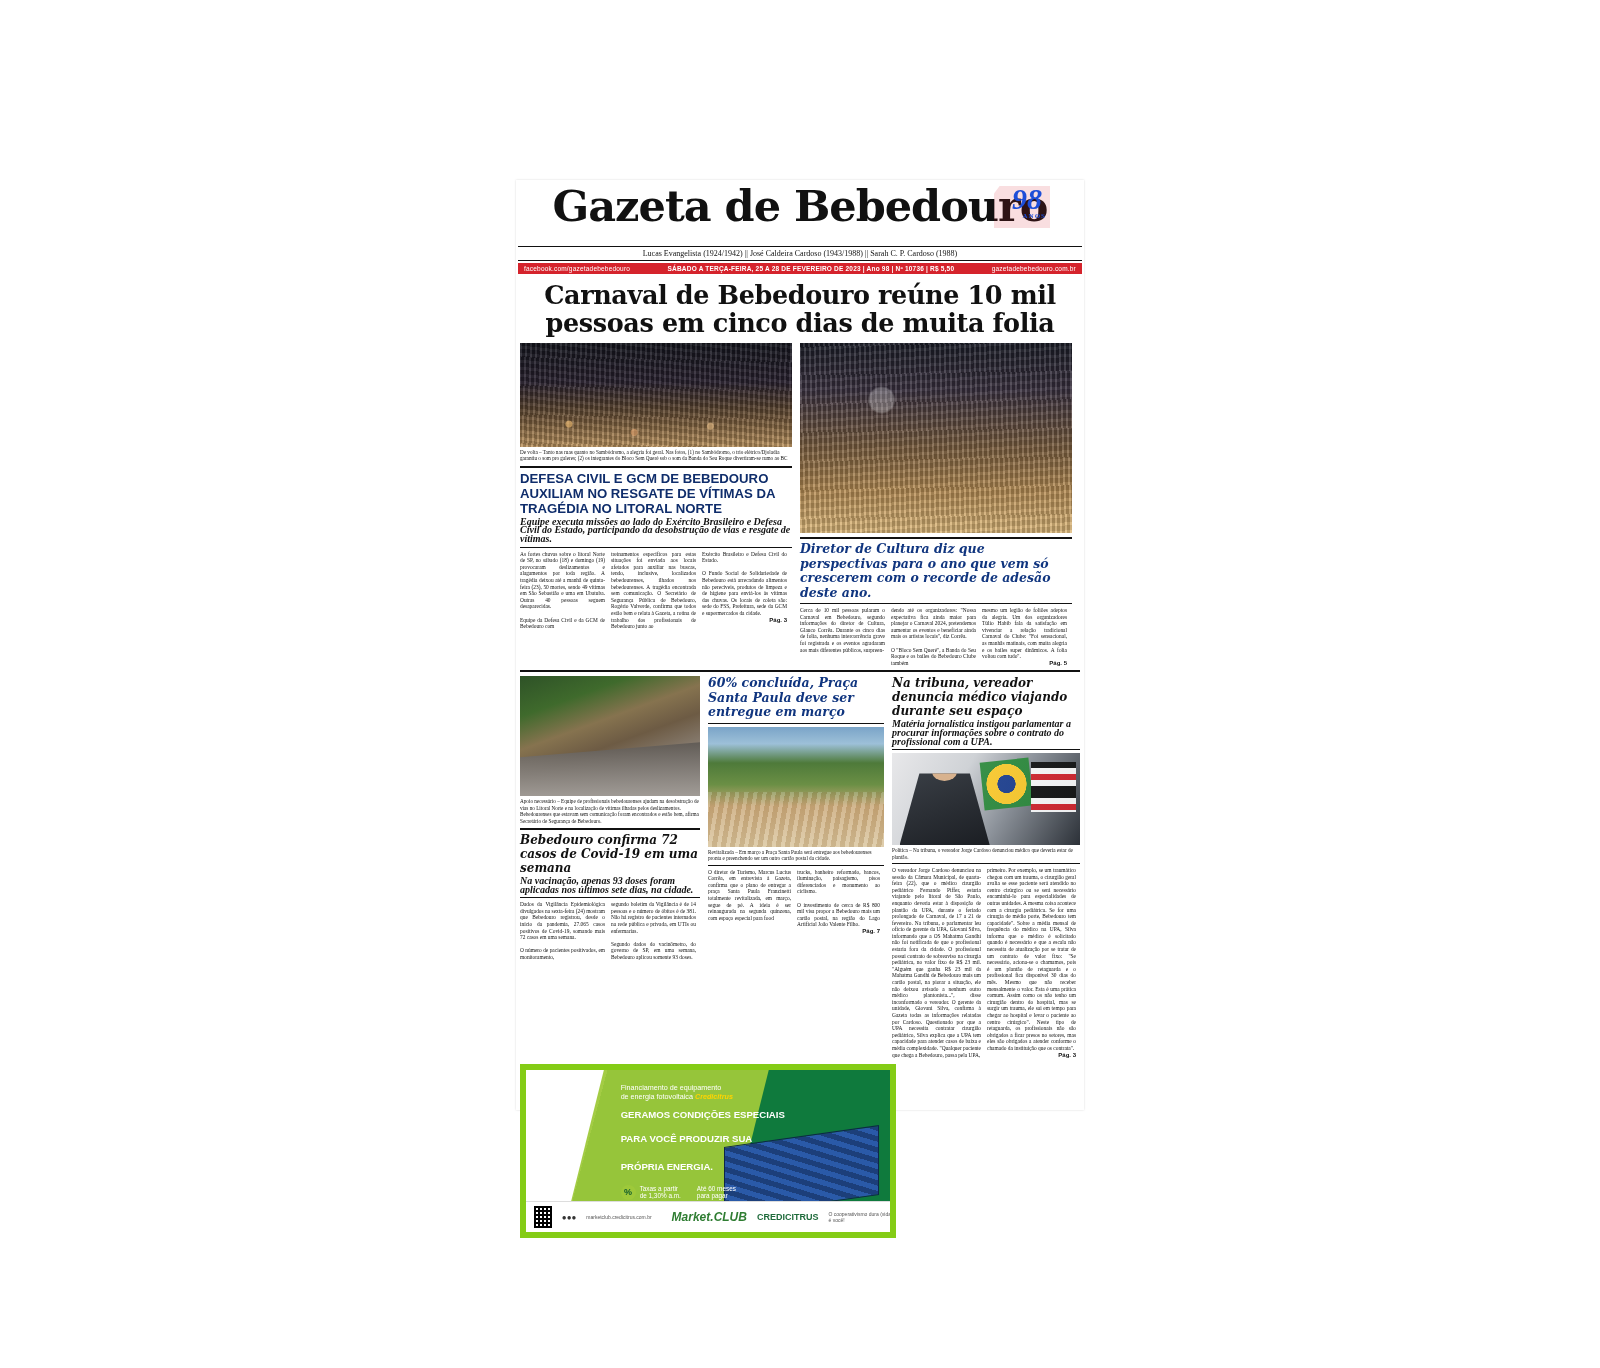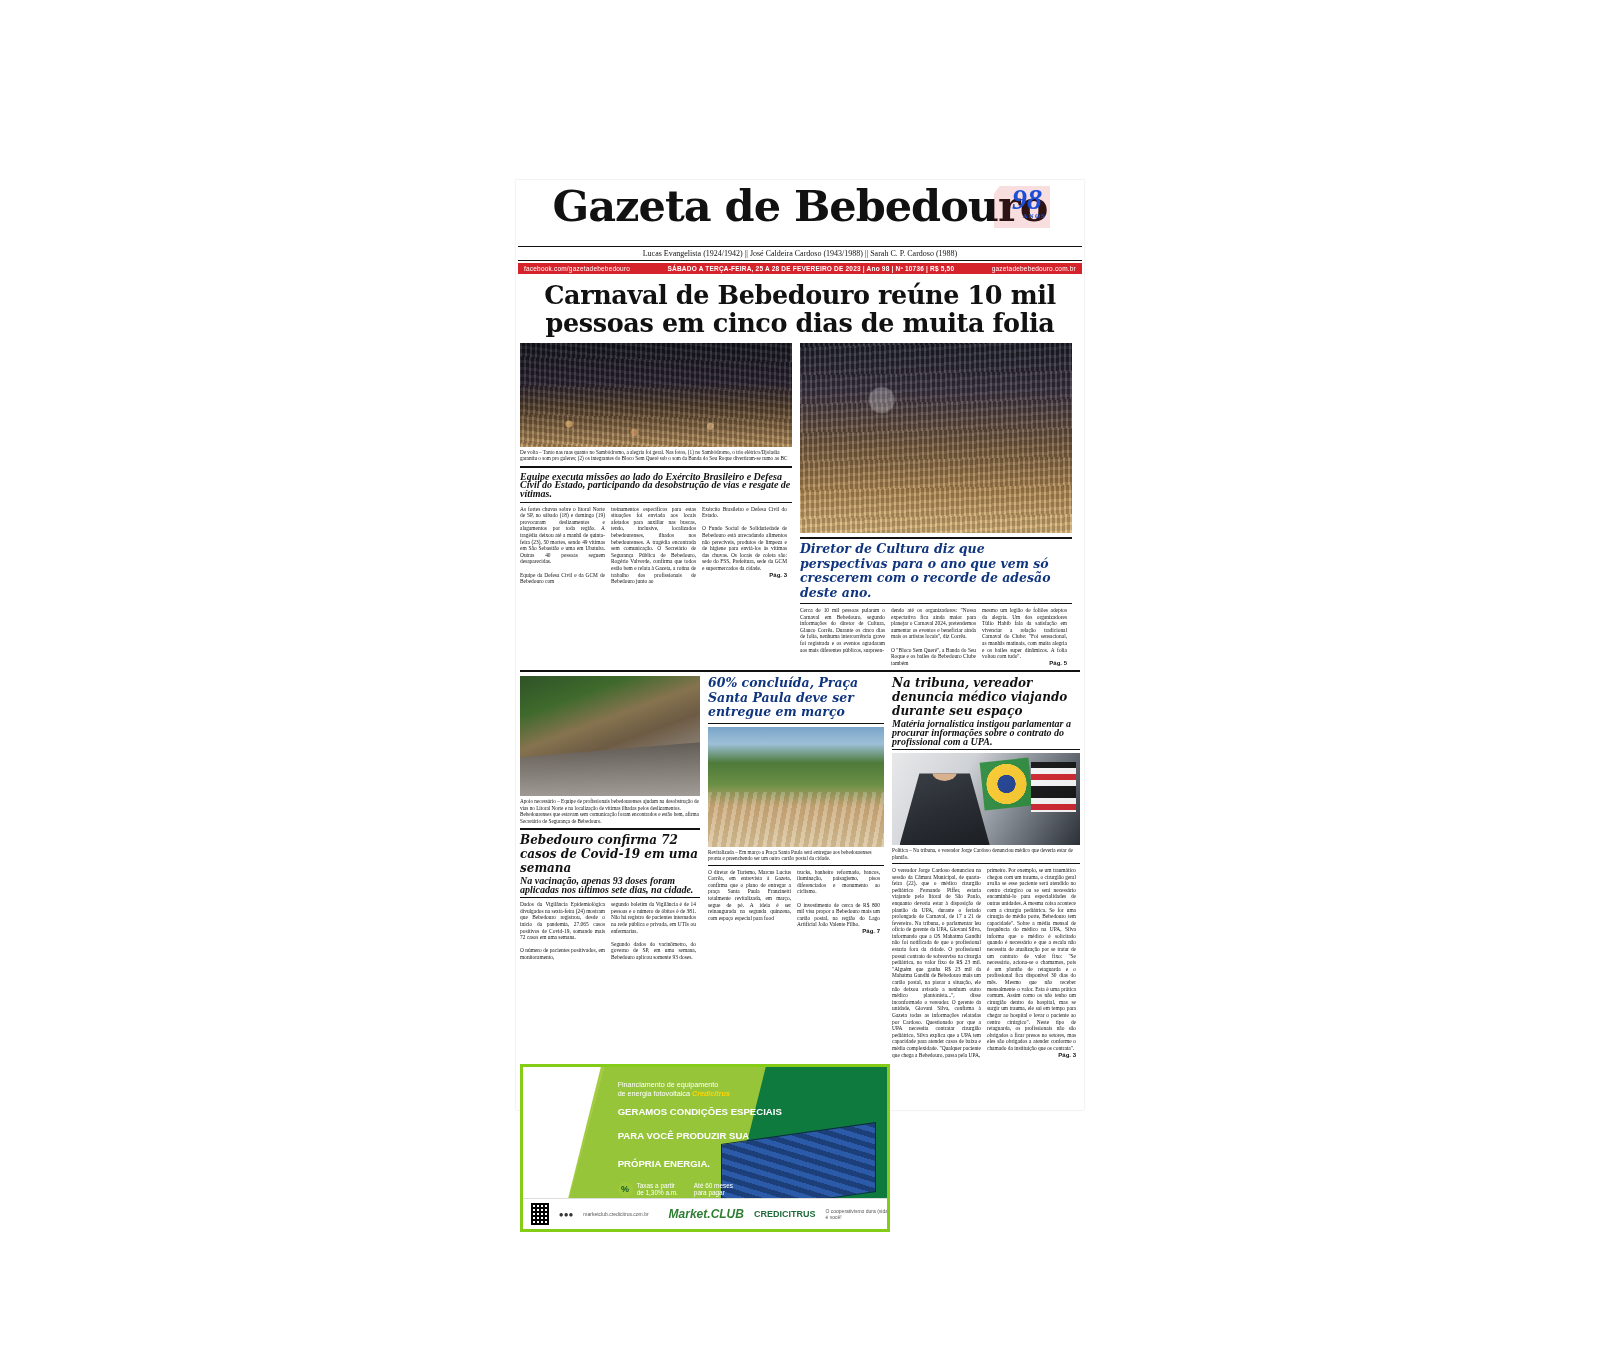--- a/index.html
+++ b/index.html
@@ -237,21 +237,21 @@
     clip-path: polygon(22% 0, 78% 0, 100% 100%, 0 100%);
   }
   .suit::before{
     content:""; position:absolute; left:36%; top:-16%; width:28%; height:26%;
     background:#d8b28e; border-radius:50%;
   }
   
   .ad {
     position: relative;
     height: 162px;
-    border: 3px solid #84cc16;
+    border: 6px solid #84cc16;
     overflow: hidden;
     background: #ffffff;
   }
   .ad-green {
     position: absolute; left: 0; top: 0; width: 100%; height: 100%;
     background: linear-gradient(105deg, #ffffff 0 20%, #0f7a3d 20% 100%);
   }
   .ad-swoosh {
     position: absolute; left: 16%; top: -20%; width: 44%; height: 150%;
     background: #9ec93a;
@@ -312,20 +312,21 @@
 
     <div class="cols">
       <div style="display:flex; gap:8px;">
 
         <div style="width:272px;">
           <div class="photo" style="height:104px;">
             <div class="crowd"></div>
           </div>
           <div class="cap">De volta – Tanto nas ruas quanto no Sambódromo, a alegria foi geral. Nas fotos, (1) no Sambódromo, o trio elétrico/Djoladia garantiu o som pro galeres; (2) os integrantes do Bloco Sem Queré sob o som da Banda do Seu Roque divertiram-se rumo ao BC</div>
           <div class="thickrule"></div>
+          <div class="sec-title">DEFESA CIVIL E GCM DE BEBEDOURO AUXILIAM NO RESGATE DE VÍTIMAS DA TRAGÉDIA NO LITORAL NORTE</div>
           <div class="sec-sub">Equipe executa missões ao lado do Exército Brasileiro e Defesa Civil do Estado, participando da desobstrução de vias e resgate de vítimas.</div>
           <div class="rule"></div>
           <div style="display:flex; gap:6px;">
             <div class="body-text" style="width:85px; white-space:pre-line;">As fortes chuvas sobre o litoral Norte de SP, no sábado (18) e domingo (19) provocaram deslizamentos e alagamentos por toda região. A tragédia deixou até a manhã de quinta-feira (23), 50 mortes, sendo 49 vítimas em São Sebastião e uma em Ubatuba. Outras 40 pessoas seguem desaparecidas.
 
 Equipe da Defesa Civil e da GCM de Bebedouro com</div>
             <div class="body-text" style="width:85px; white-space:pre-line;">treinamentos específicos para estas situações foi enviada aos locais afetados para auxiliar nas buscas, tendo, inclusive, localizados bebedourenses, ilhados nos bebedourenses. A tragédia encontrada sem comunicação. O Secretário de Segurança Pública de Bebedouro, Rogério Valverde, confirma que todos estão bem e relata à Gazeta, a rotina de trabalho dos profissionais de Bebedouro junto ao</div>
             <div style="width:85px;">
               <div class="body-text" style="white-space:pre-line;">Exército Brasileiro e Defesa Civil do Estado.
 

